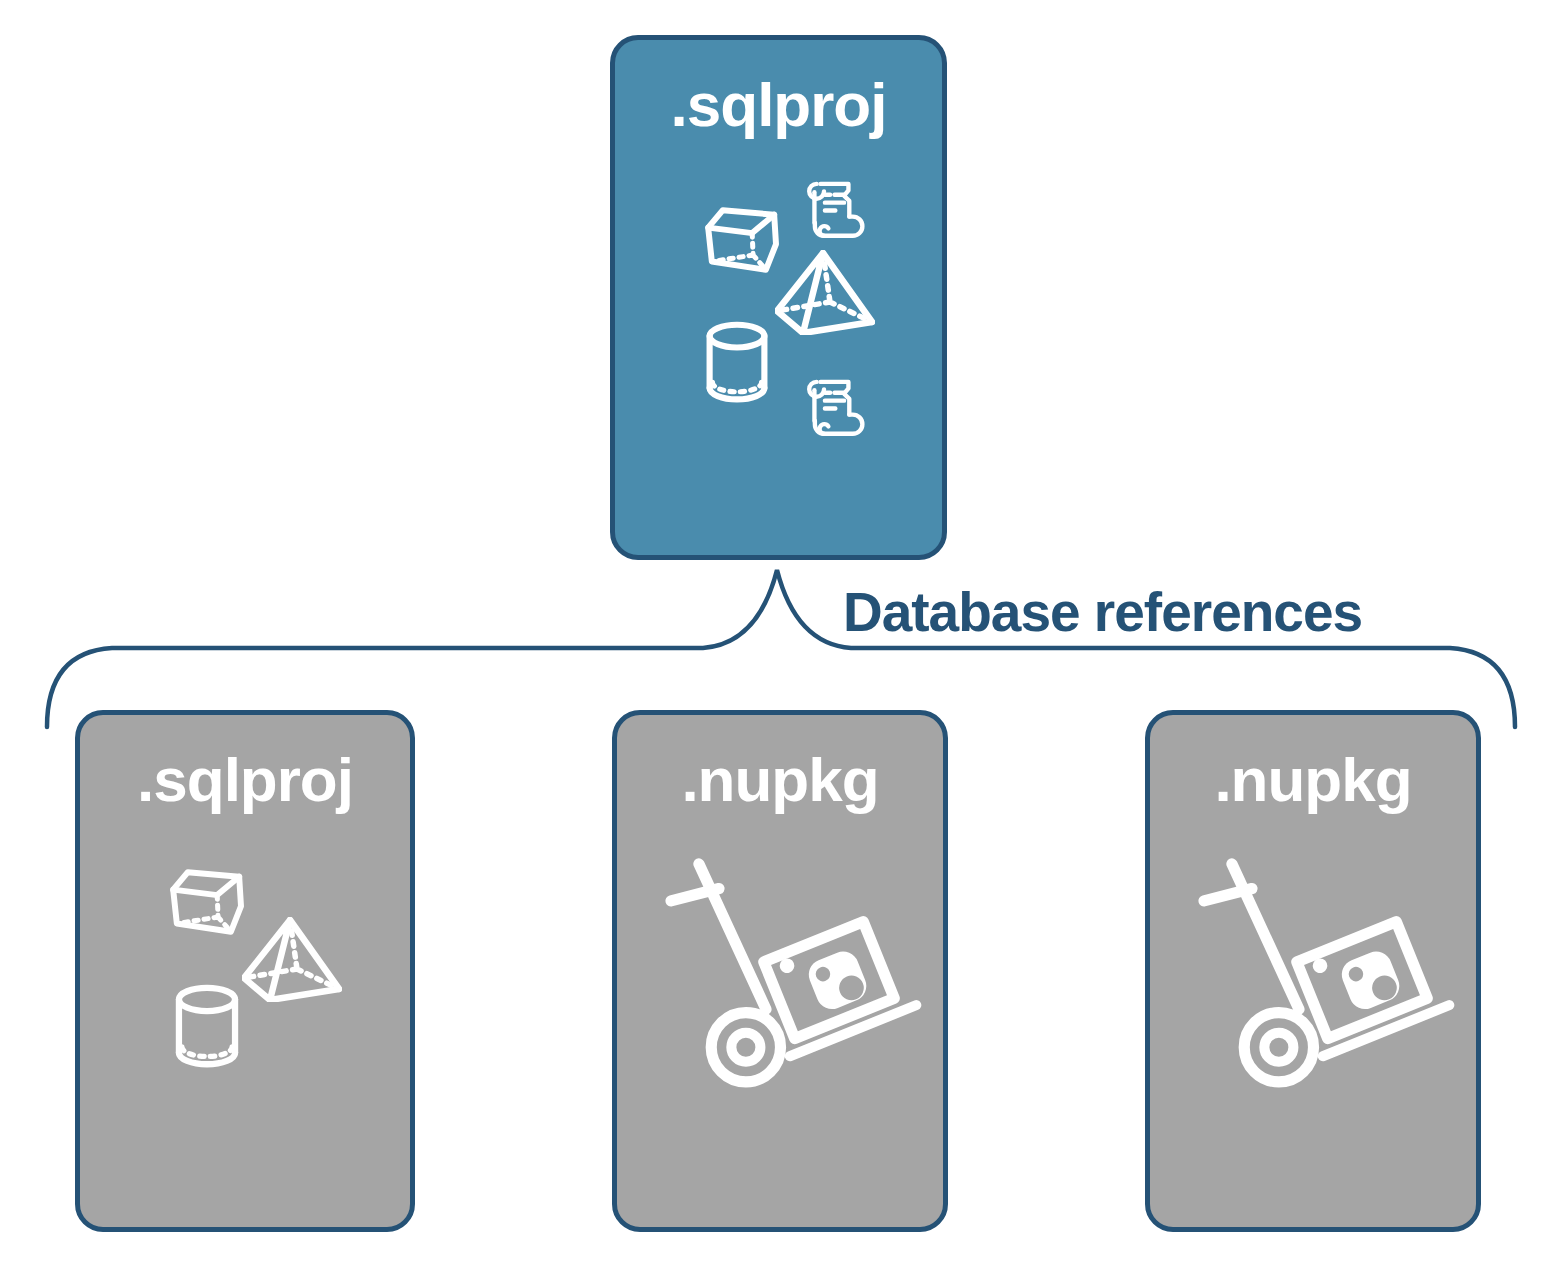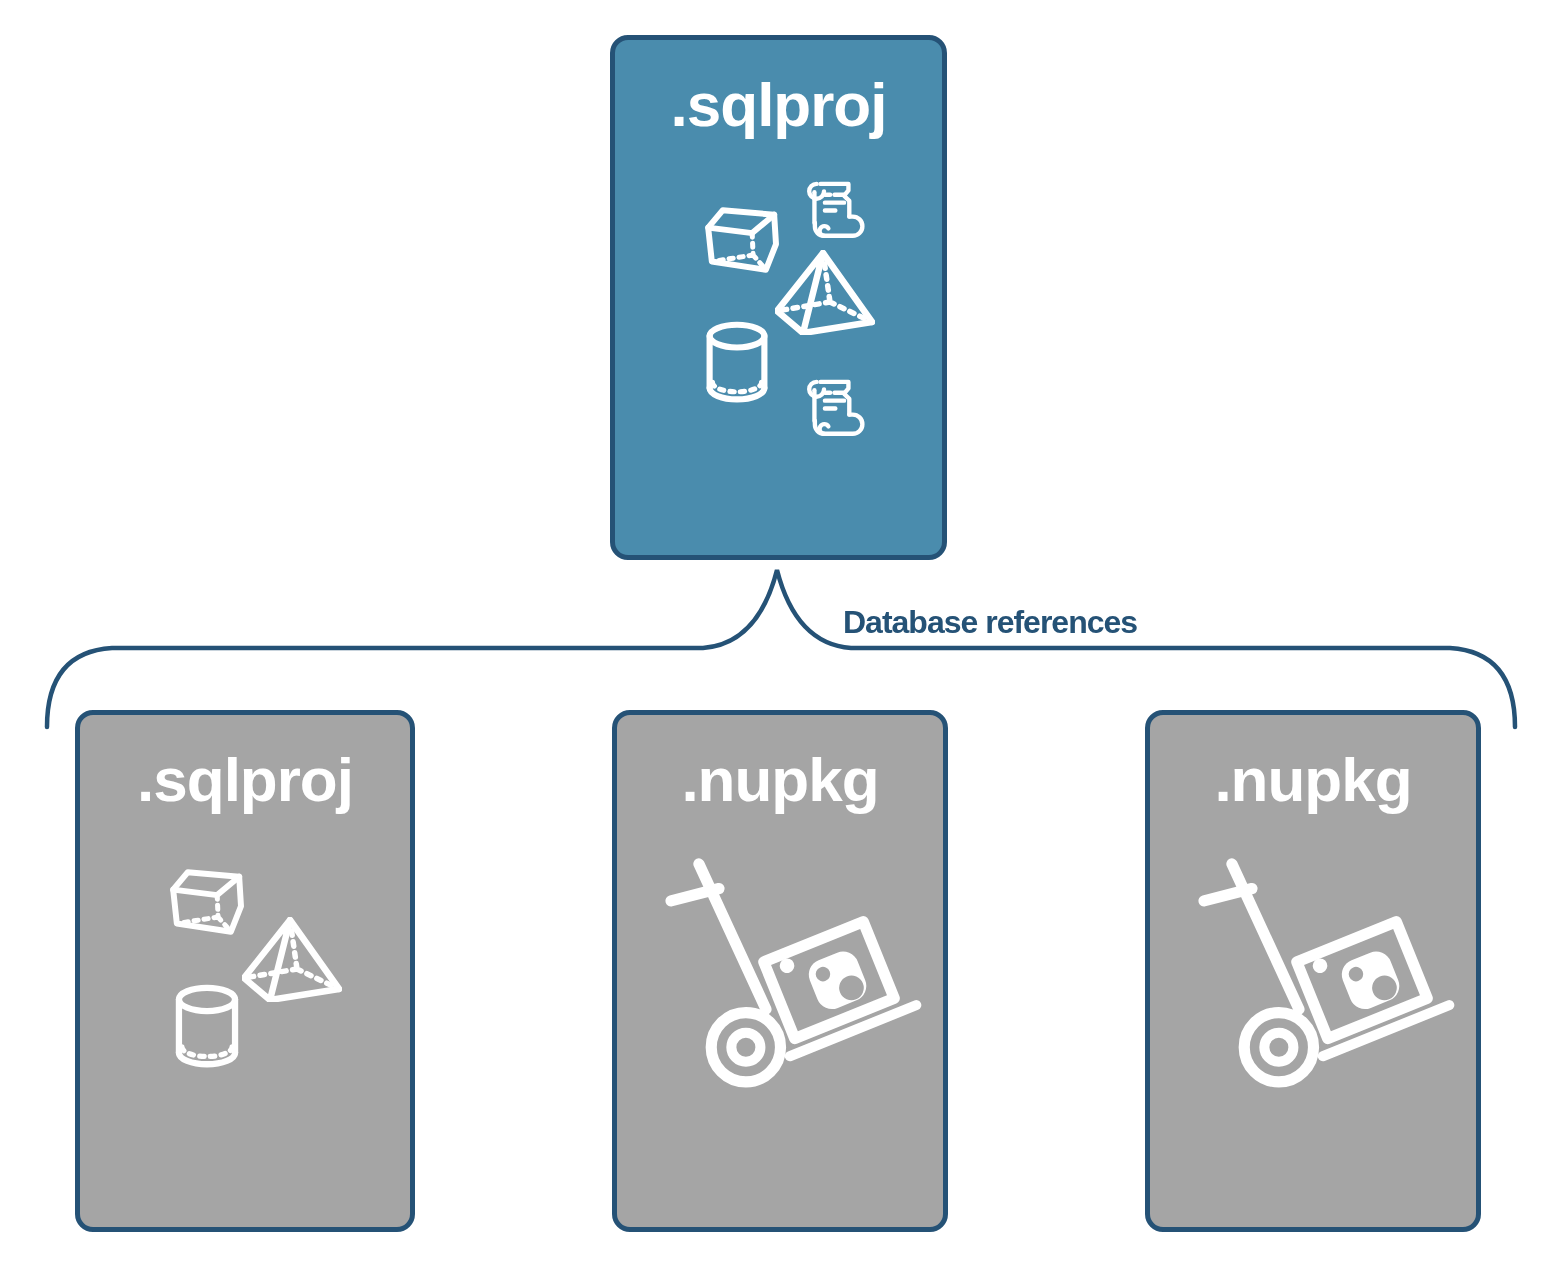--- a/index.html
+++ b/index.html
@@ -3,43 +3,43 @@
 <meta charset="utf-8">
 <style>
   html,body { margin:0; padding:0; }
   body {
     width:1566px; height:1274px; position:relative; background:#ffffff;
     font-family:"Liberation Sans", sans-serif; overflow:hidden;
   }
   .node {
     position:absolute; box-sizing:border-box;
     border:5px solid var(--navy, #255276);
-    border-radius:18px;
+    border-radius:28px;
   }
   .node.teal { background: var(--teal, #4A8CAD); }
   .node.gray { background: var(--gray, #A5A5A5); }
   .node-title {
     color:var(--white,#ffffff); font-weight:bold; font-size:62px;
     text-align:center; margin-top:34px; letter-spacing:-1px; line-height:1;
   }
   .icon { position:absolute; }
   .wire { fill:none; stroke:var(--white,#fff); stroke-width:6.5;
           stroke-linecap:round; stroke-linejoin:round; }
   .wire.dash { stroke-dasharray:4.5 6.5; stroke-width:5.5; }
   .scrollline { fill:none; stroke:var(--white,#fff); stroke-width:5;
           stroke-linecap:round; stroke-linejoin:round; }
   .dolly { fill:none; stroke:var(--white,#fff); stroke-width:10;
           stroke-linecap:round; stroke-linejoin:round; }
   .hole { fill:var(--gray,#A5A5A5); }
   .solidwhite { fill:var(--white,#ffffff); }
   .brace-svg { position:absolute; left:0; top:0; }
   .brace-path { fill:none; stroke:var(--navy,#255276); stroke-width:4.5; stroke-linecap:round; }
   .ref-label {
-    position:absolute; left:843px; top:604px;
-    color:var(--navy,#255276); font-weight:bold; font-size:32px; letter-spacing:-1px;
+    position:absolute; left:843px; top:580px;
+    color:var(--navy,#255276); font-weight:bold; font-size:55px; letter-spacing:-1px;
   }
 </style>
 </head>
 <body>
 
 <div style="position:absolute;inset:0;">
 
   <div class="node teal" style="left:610px; top:35px; width:337px; height:525px;">
     <div class="node-title">.sqlproj</div>
 

